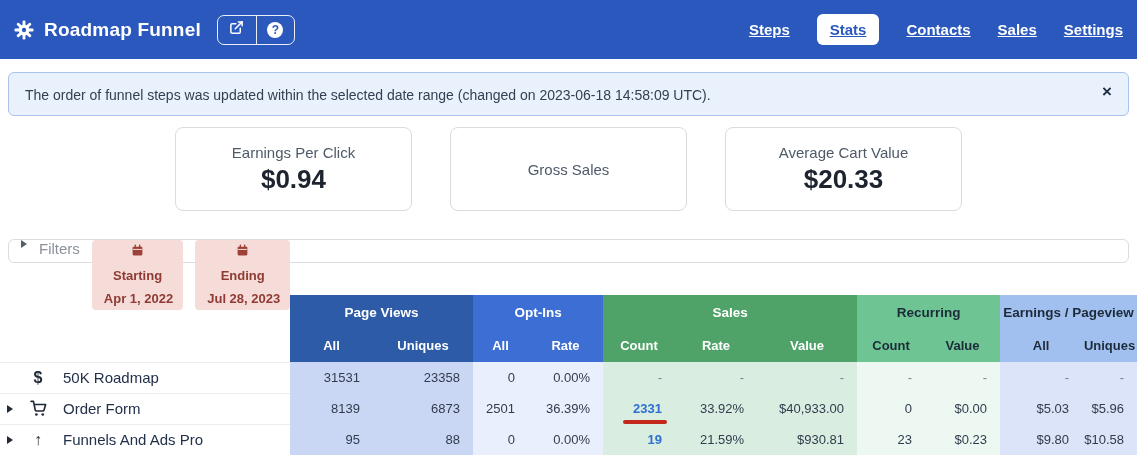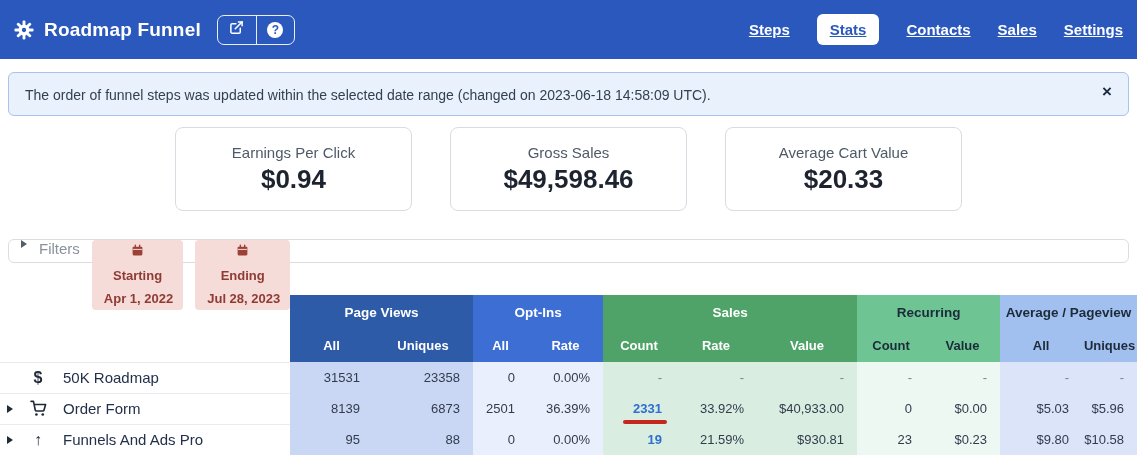--- a/index.html
+++ b/index.html
@@ -134,21 +134,20 @@
   <span class="alert-close">×</span>
 </div>
 
 <div class="cards">
   <div class="card">
     <div class="card-label">Earnings Per Click</div>
     <div class="card-value">$0.94</div>
   </div>
   <div class="card">
     <div class="card-label">Gross Sales</div>
-    <div class="card-value">$49,598.46</div>
   </div>
   <div class="card">
     <div class="card-label">Average Cart Value</div>
     <div class="card-value">$20.33</div>
   </div>
 </div>
 
 <div class="filters">
   <span class="tri" style="border-left-color:#555e68"></span>
   <span class="filters-label">Filters</span>
@@ -195,21 +194,21 @@
       <col style="width:82px">
       <col style="width:55px">
   </colgroup>
   <thead>
     <tr class="grow">
       <th class="blank"></th>
       <th class="g-pv" colspan="2">Page Views</th>
       <th class="g-oi" colspan="2">Opt-Ins</th>
       <th class="g-sales" colspan="3">Sales</th>
       <th class="g-rec" colspan="2">Recurring</th>
-      <th class="g-epv" colspan="2">Average / Pageview</th>
+      <th class="g-epv" colspan="2">Earnings / Pageview</th>
     </tr>
     <tr class="srow">
       <th class="blank"></th>
       <th class="g-pv">All</th>
       <th class="g-pv">Uniques</th>
       <th class="g-oi">All</th>
       <th class="g-oi">Rate</th>
       <th class="g-sales">Count</th>
       <th class="g-sales">Rate</th>
       <th class="g-sales">Value</th>

